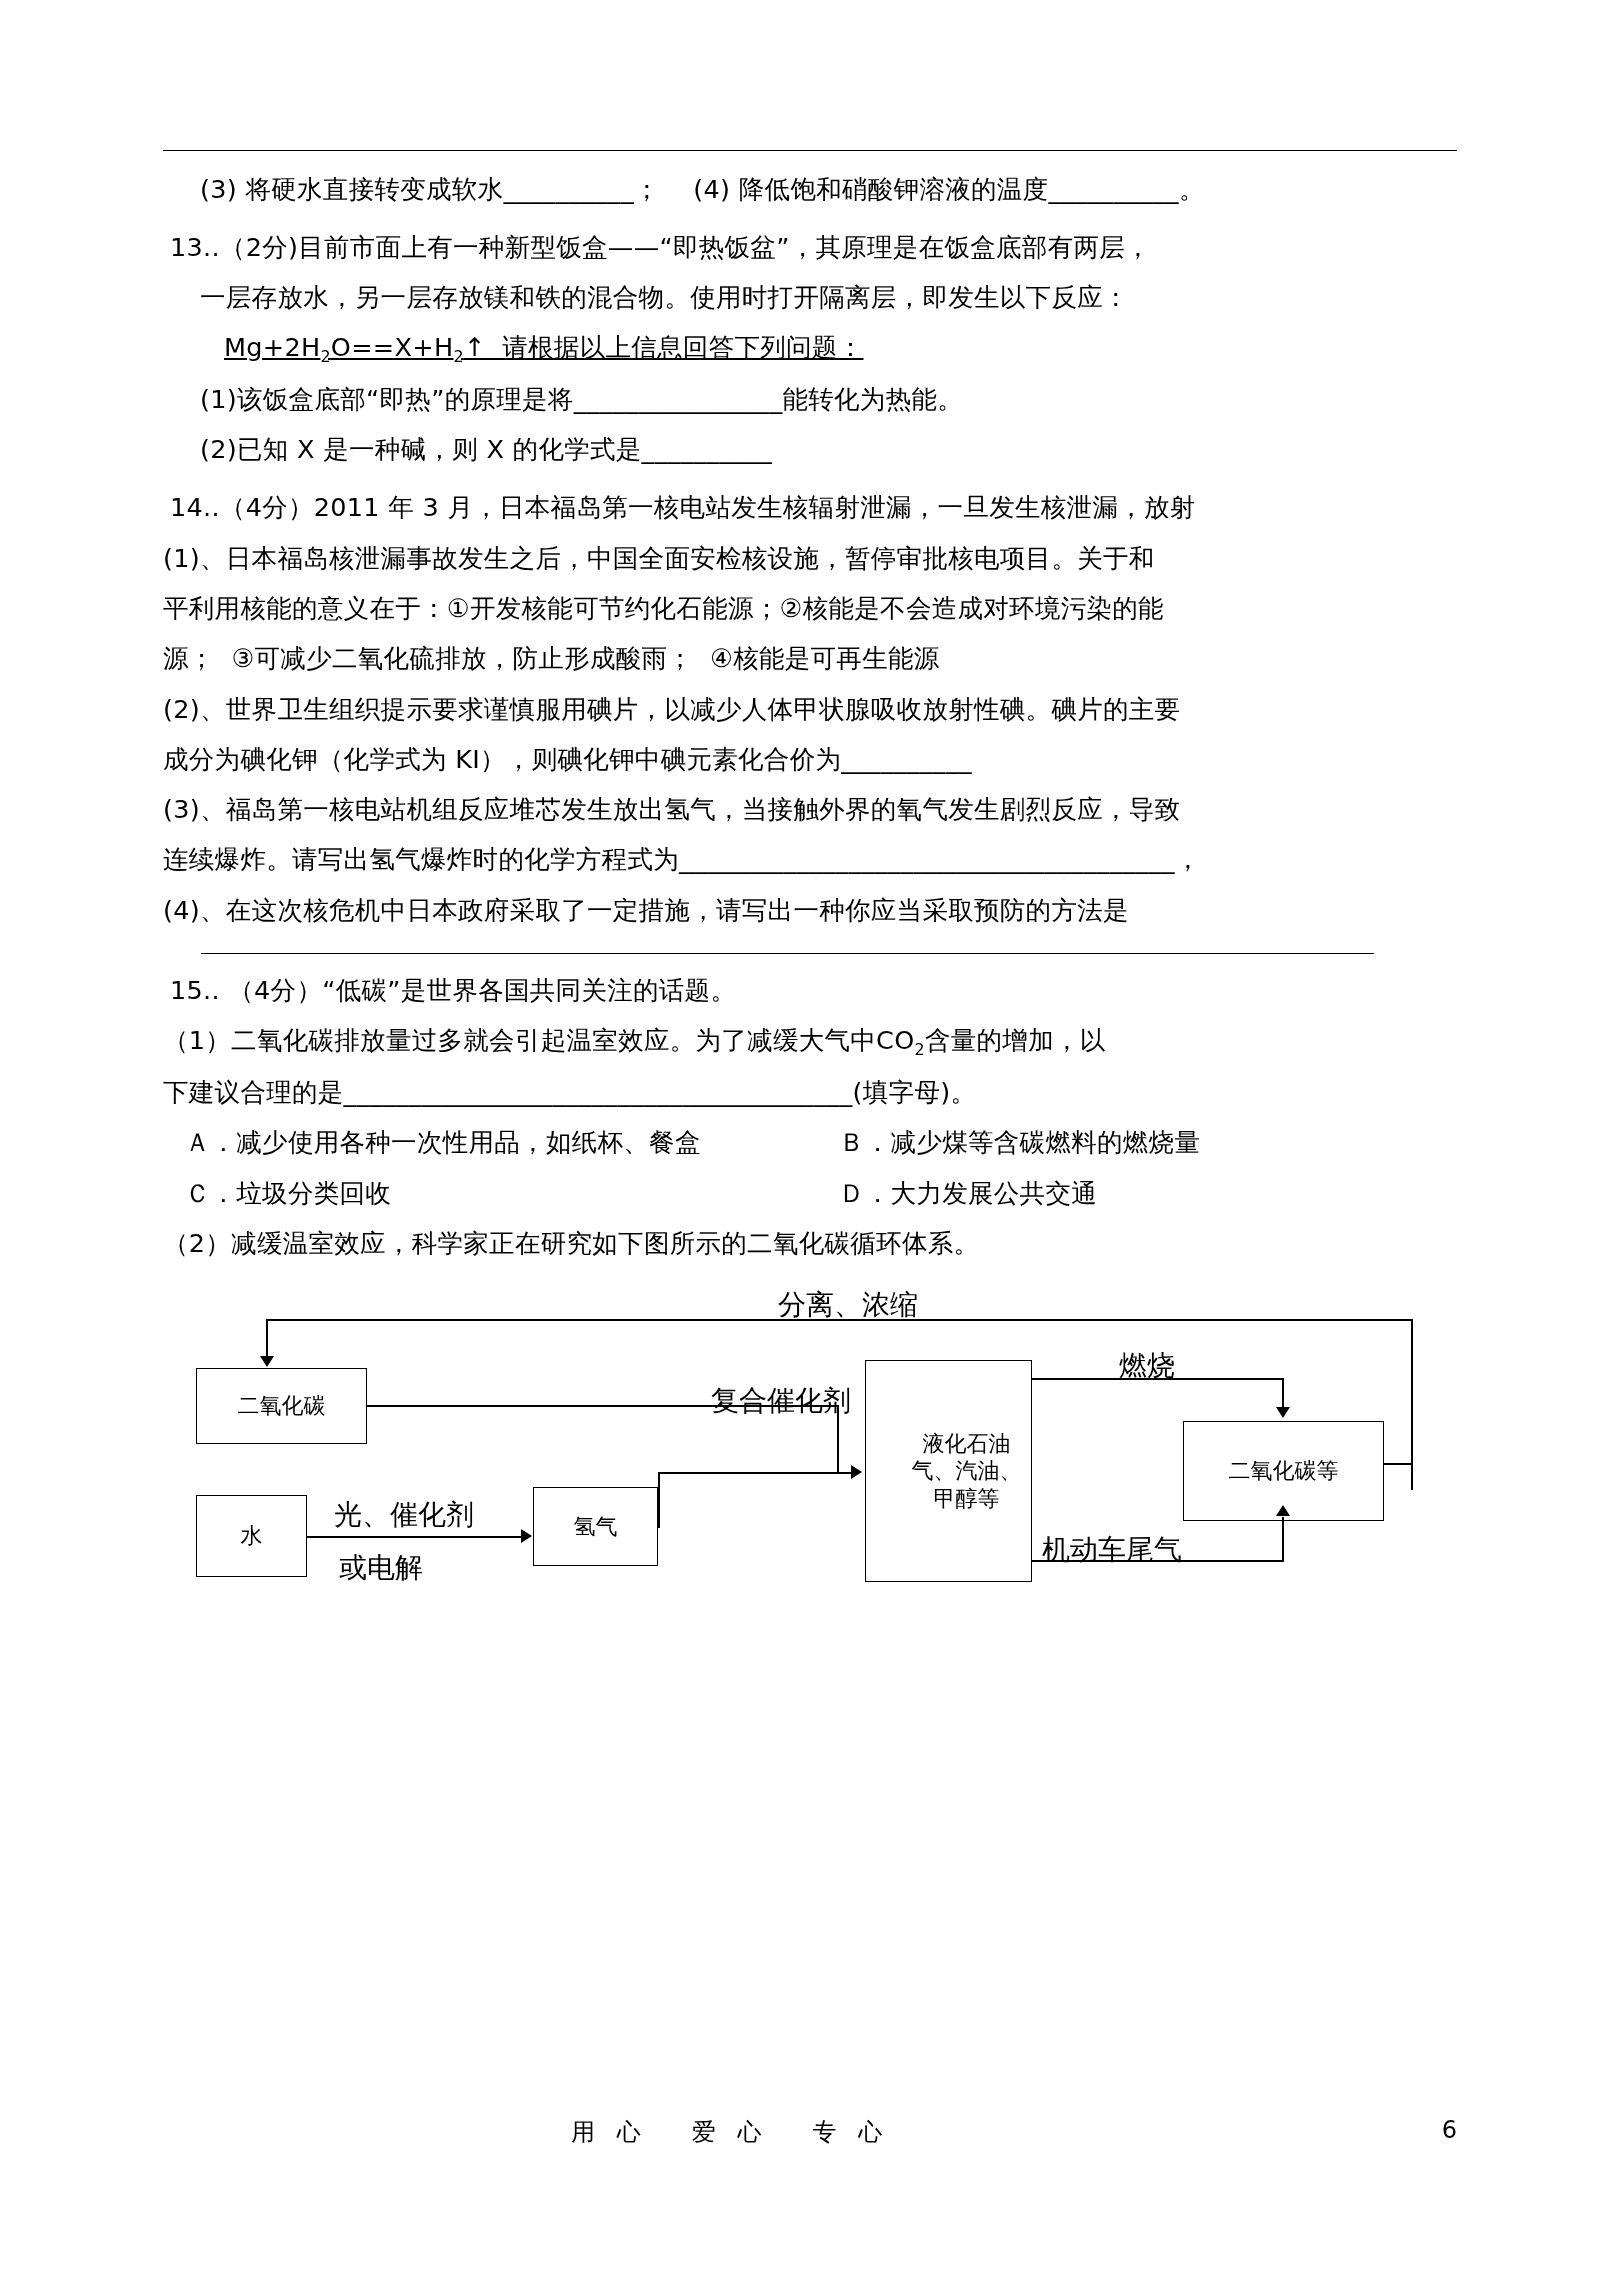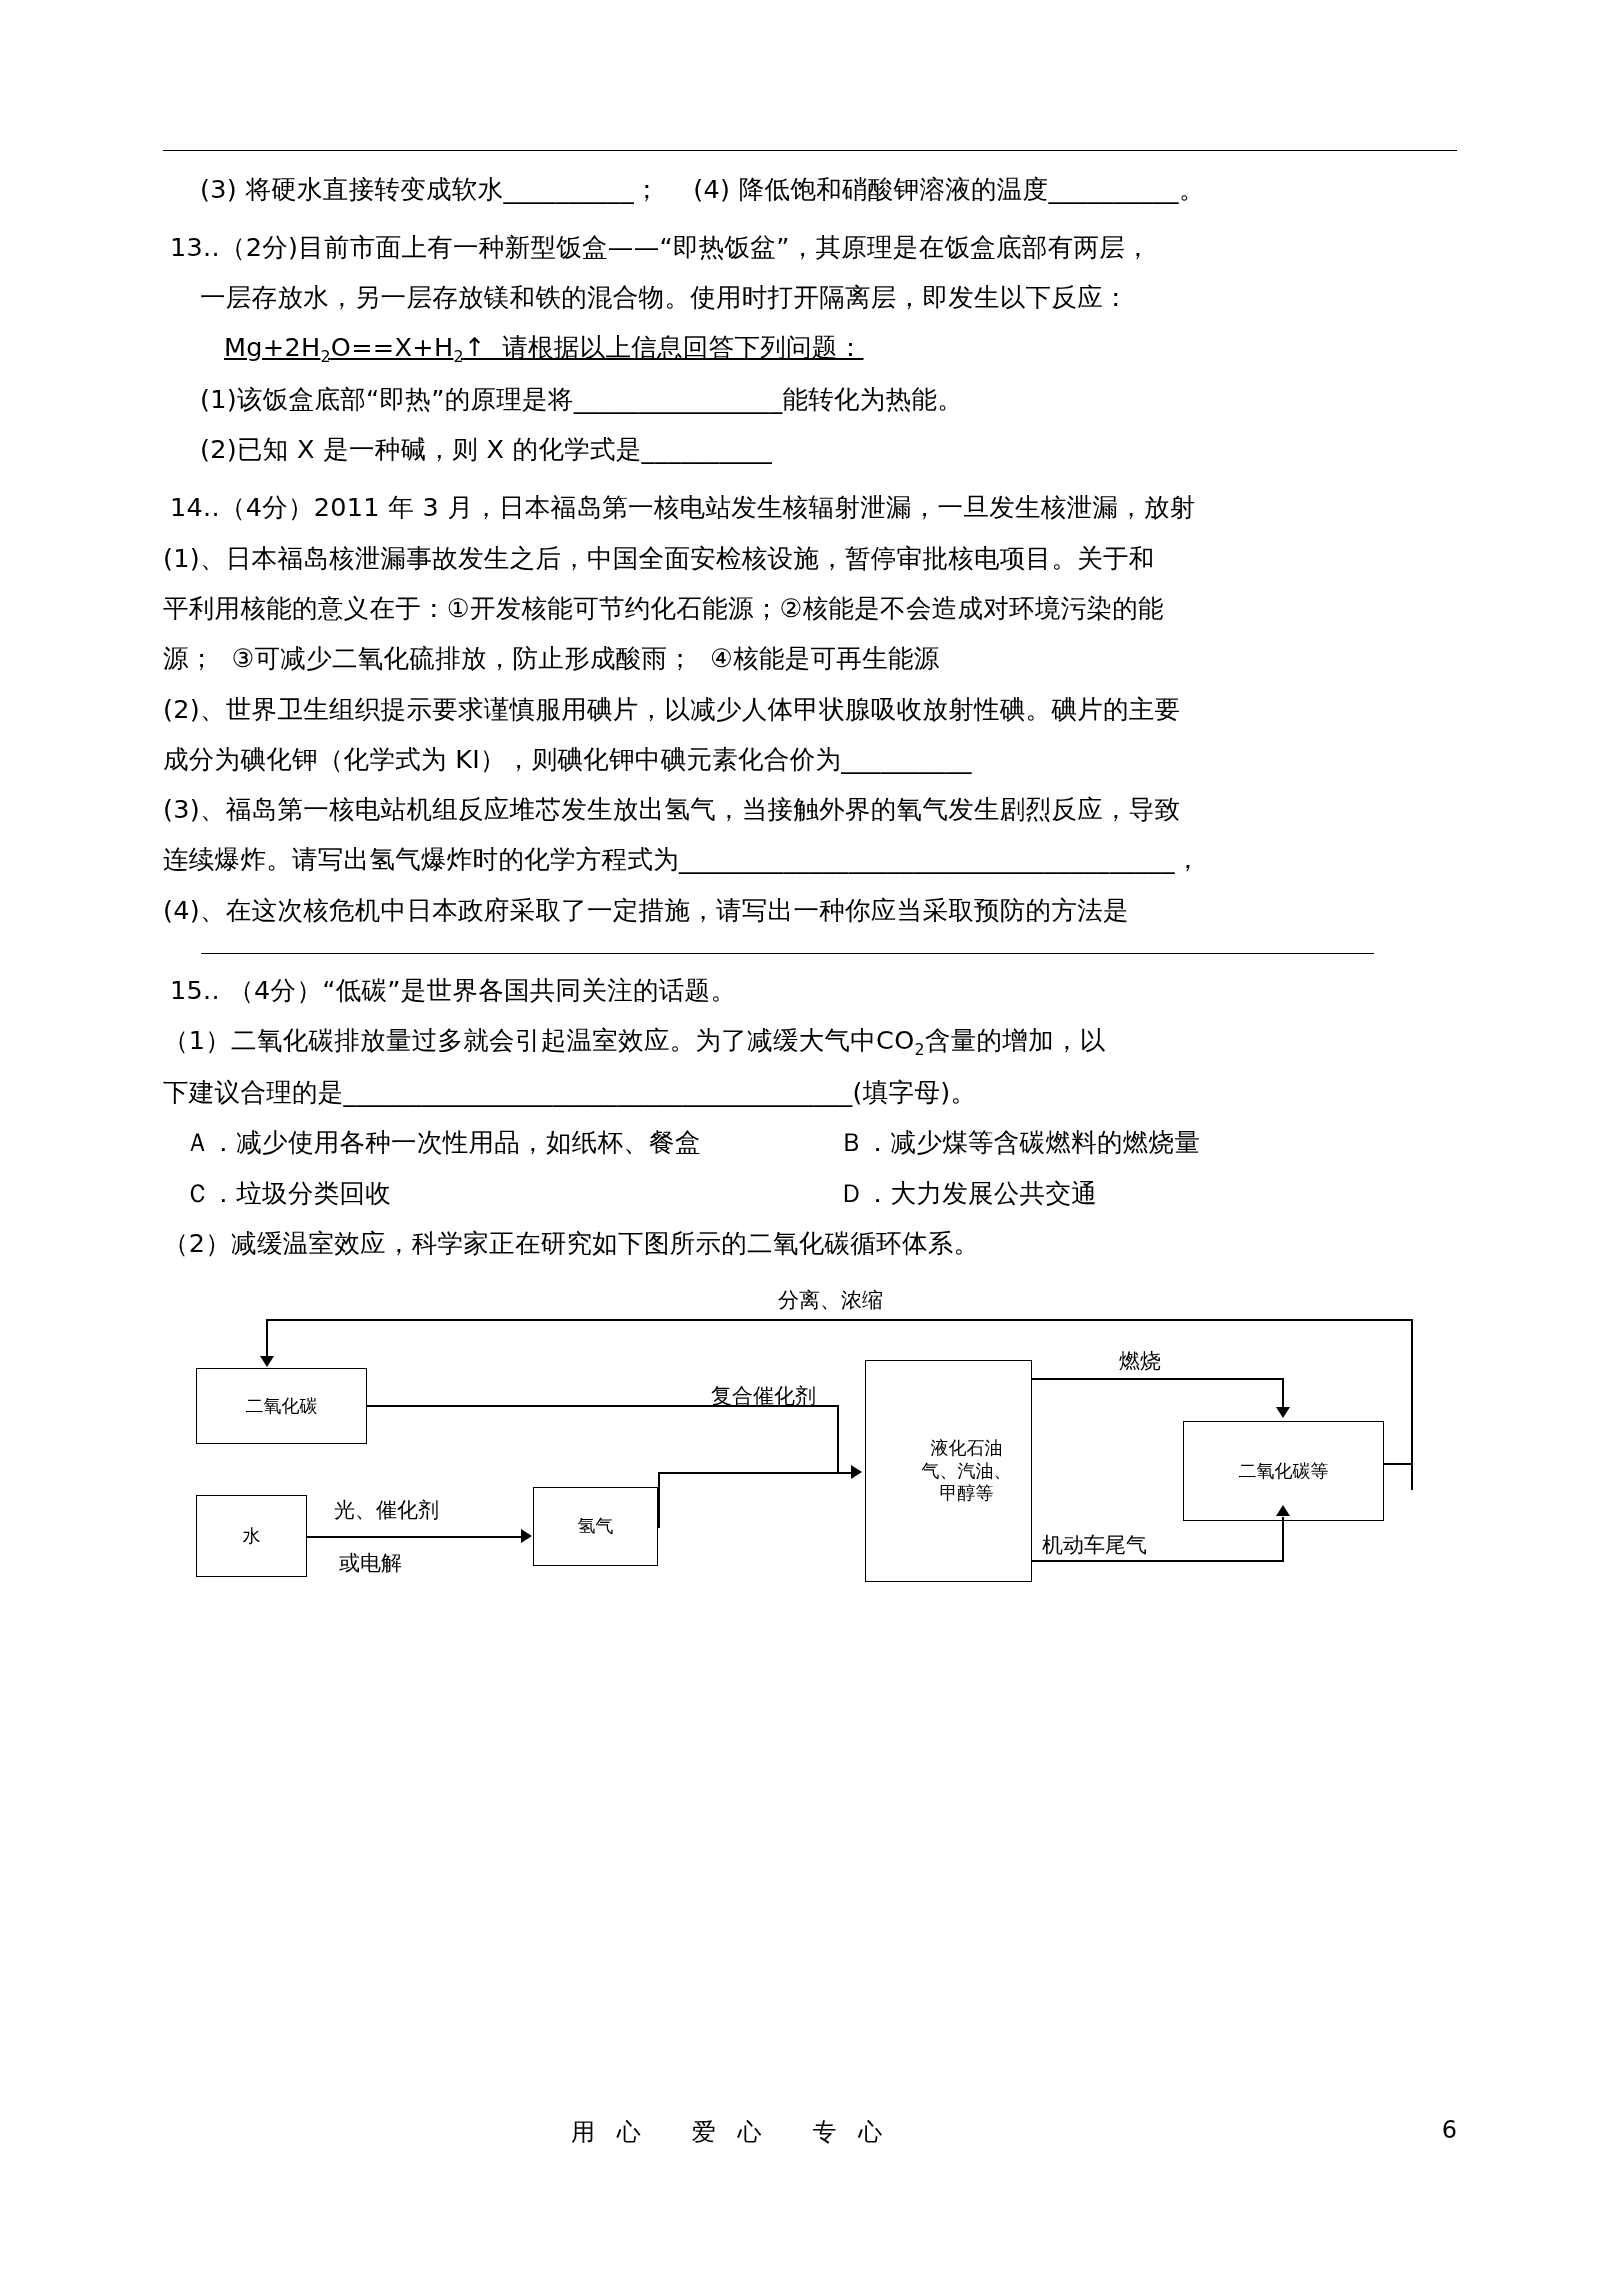--- a/index.html
+++ b/index.html
@@ -59,27 +59,27 @@
     margin-top: 21.7px;
   }
   .dbox {
     position: absolute;
     border: 1.9px solid #000;
     box-sizing: border-box;
     display: flex;
     align-items: center;
     justify-content: center;
     text-align: center;
-    font-size: 18px;
+    font-size: 22px;
     line-height: 1.25;
     background: #fff;
   }
   .dlabel {
     position: absolute;
-    font-size: 21px;
+    font-size: 28px;
     white-space: nowrap;
   }
   .hline, .vline {
     position: absolute;
     background: #000;
   }
   .hline { height: 1.9px; }
   .vline { width: 1.9px; }
   .arrow-d, .arrow-r, .arrow-u {
     position: absolute;

